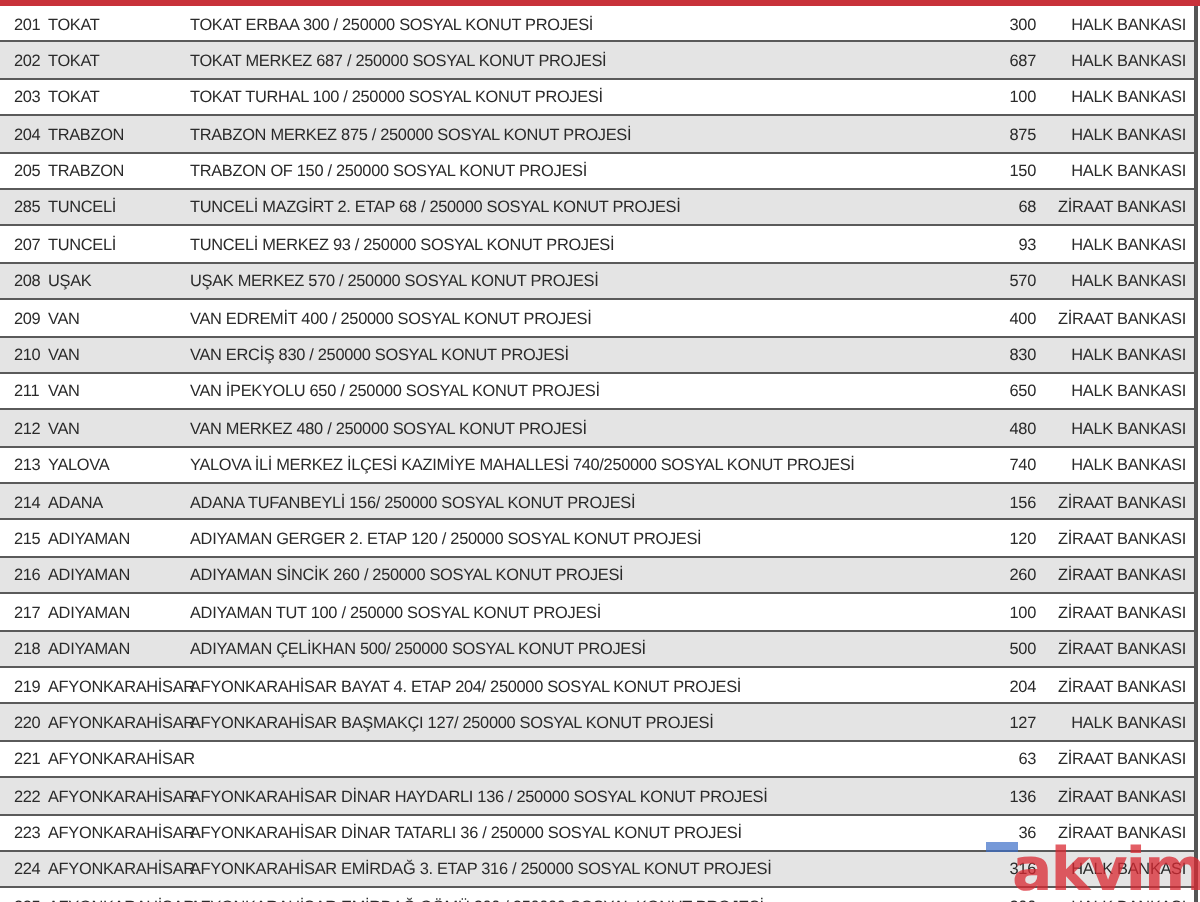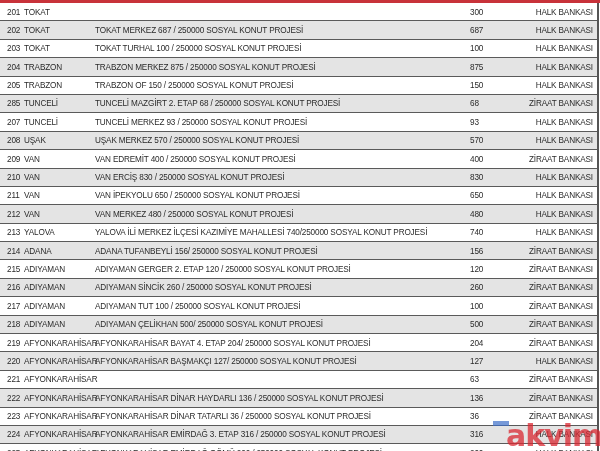--- a/index.html
+++ b/index.html
@@ -23,21 +23,21 @@
       font-size: 8.2px; color: #2a2a2a;
       letter-spacing: -0.15px;
       white-space: nowrap;
     }
     .row.odd { background: #ffffff; }
     .row.even { background: #e4e4e4; }
     .row span { position: absolute; top: 4.5px; }
     .c-no { left: 7px; }
     .c-city { left: 24px; text-align: center; }
     .c-proj { left: 95px; }
-    .c-count { left: 470px; width: 48px; text-align: left; }
+    .c-count { left: 470px; width: 48px; text-align: right; }
     .c-bank { right: 4px; text-align: right; }
     .watermark {
       position: absolute; left: 506px; top: 418px;
       font-family: "DejaVu Sans", sans-serif;
       font-weight: bold; font-size: 30px; color: rgba(218,40,50,0.75);
       letter-spacing: -1px;
       pointer-events: none;
     }
     .watermark-bar {
       position: absolute; left: 493px; top: 421px; width: 16px; height: 5px;
@@ -46,20 +46,21 @@
   </style>
 </head>
 <body>
 
 <div class="top-strip"></div>
 
 <div class="table" id="table">
     <div class="row odd">
       <span class="c-no">201</span>
       <span class="c-city">TOKAT</span>
+      <span class="c-proj">TOKAT ERBAA 300 / 250000 SOSYAL KONUT PROJESİ</span>
       <span class="c-count">300</span>
       <span class="c-bank">HALK BANKASI</span>
     </div>
     <div class="row even">
       <span class="c-no">202</span>
       <span class="c-city">TOKAT</span>
       <span class="c-proj">TOKAT MERKEZ 687 / 250000 SOSYAL KONUT PROJESİ</span>
       <span class="c-count">687</span>
       <span class="c-bank">HALK BANKASI</span>
     </div>

